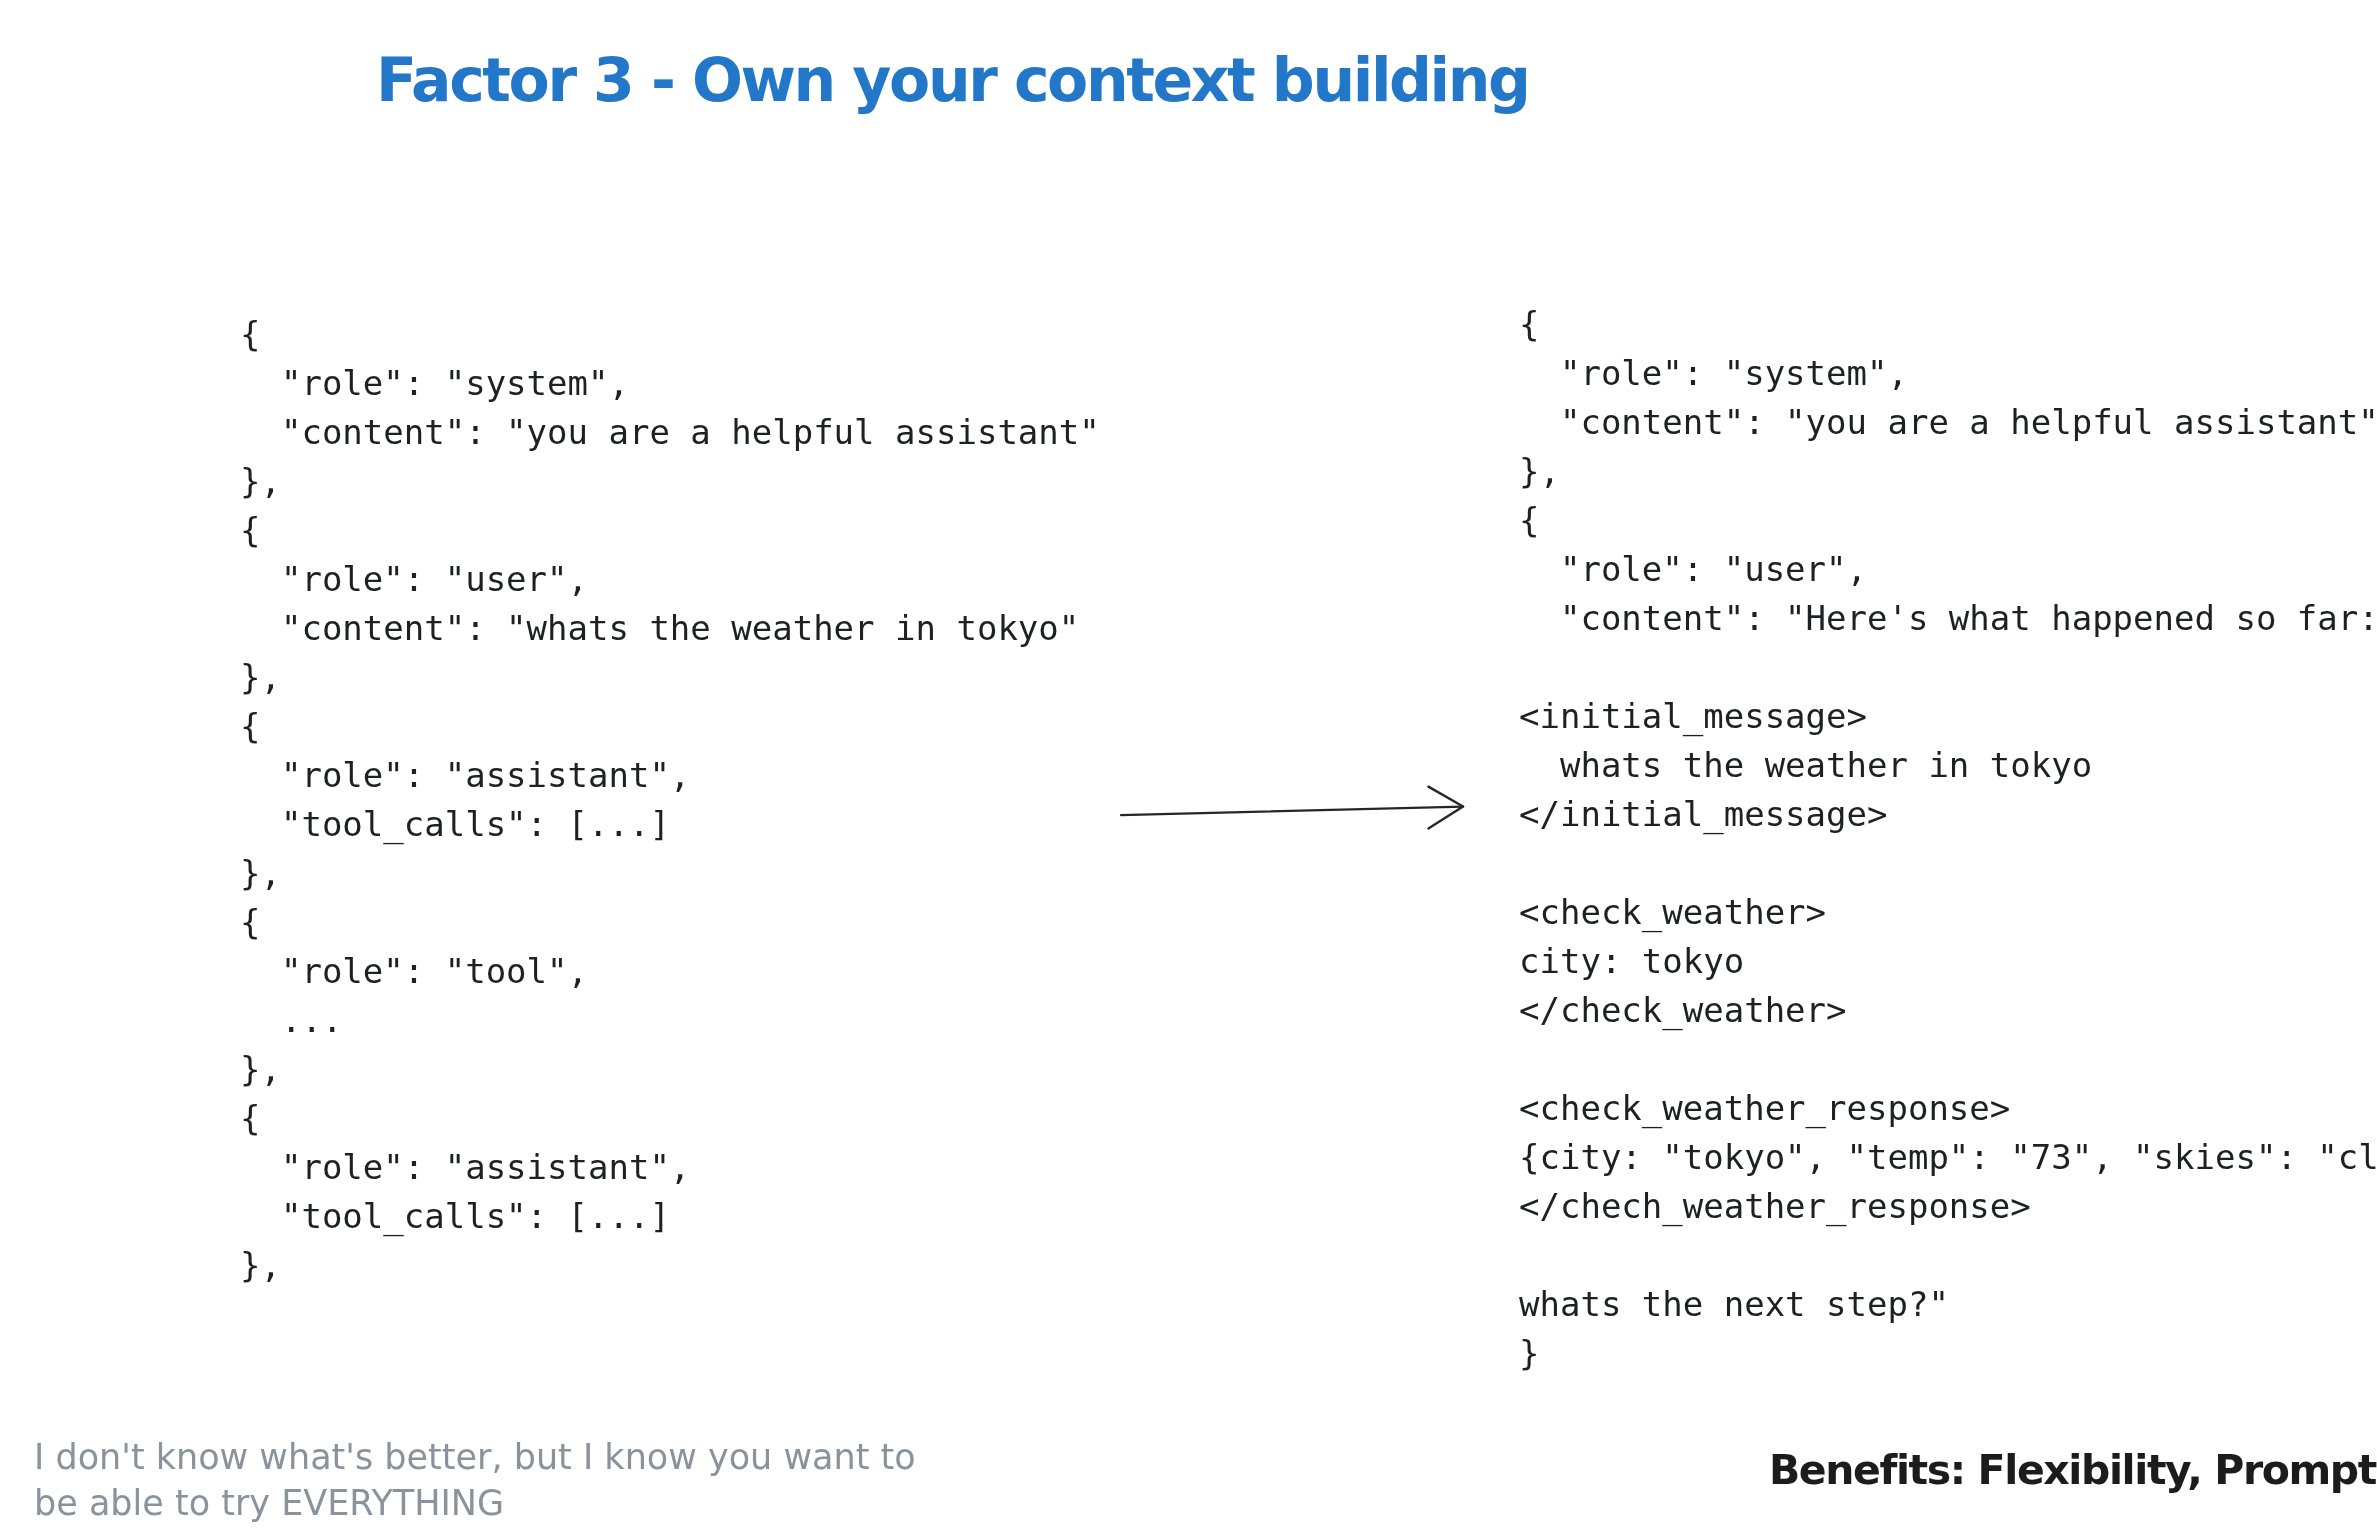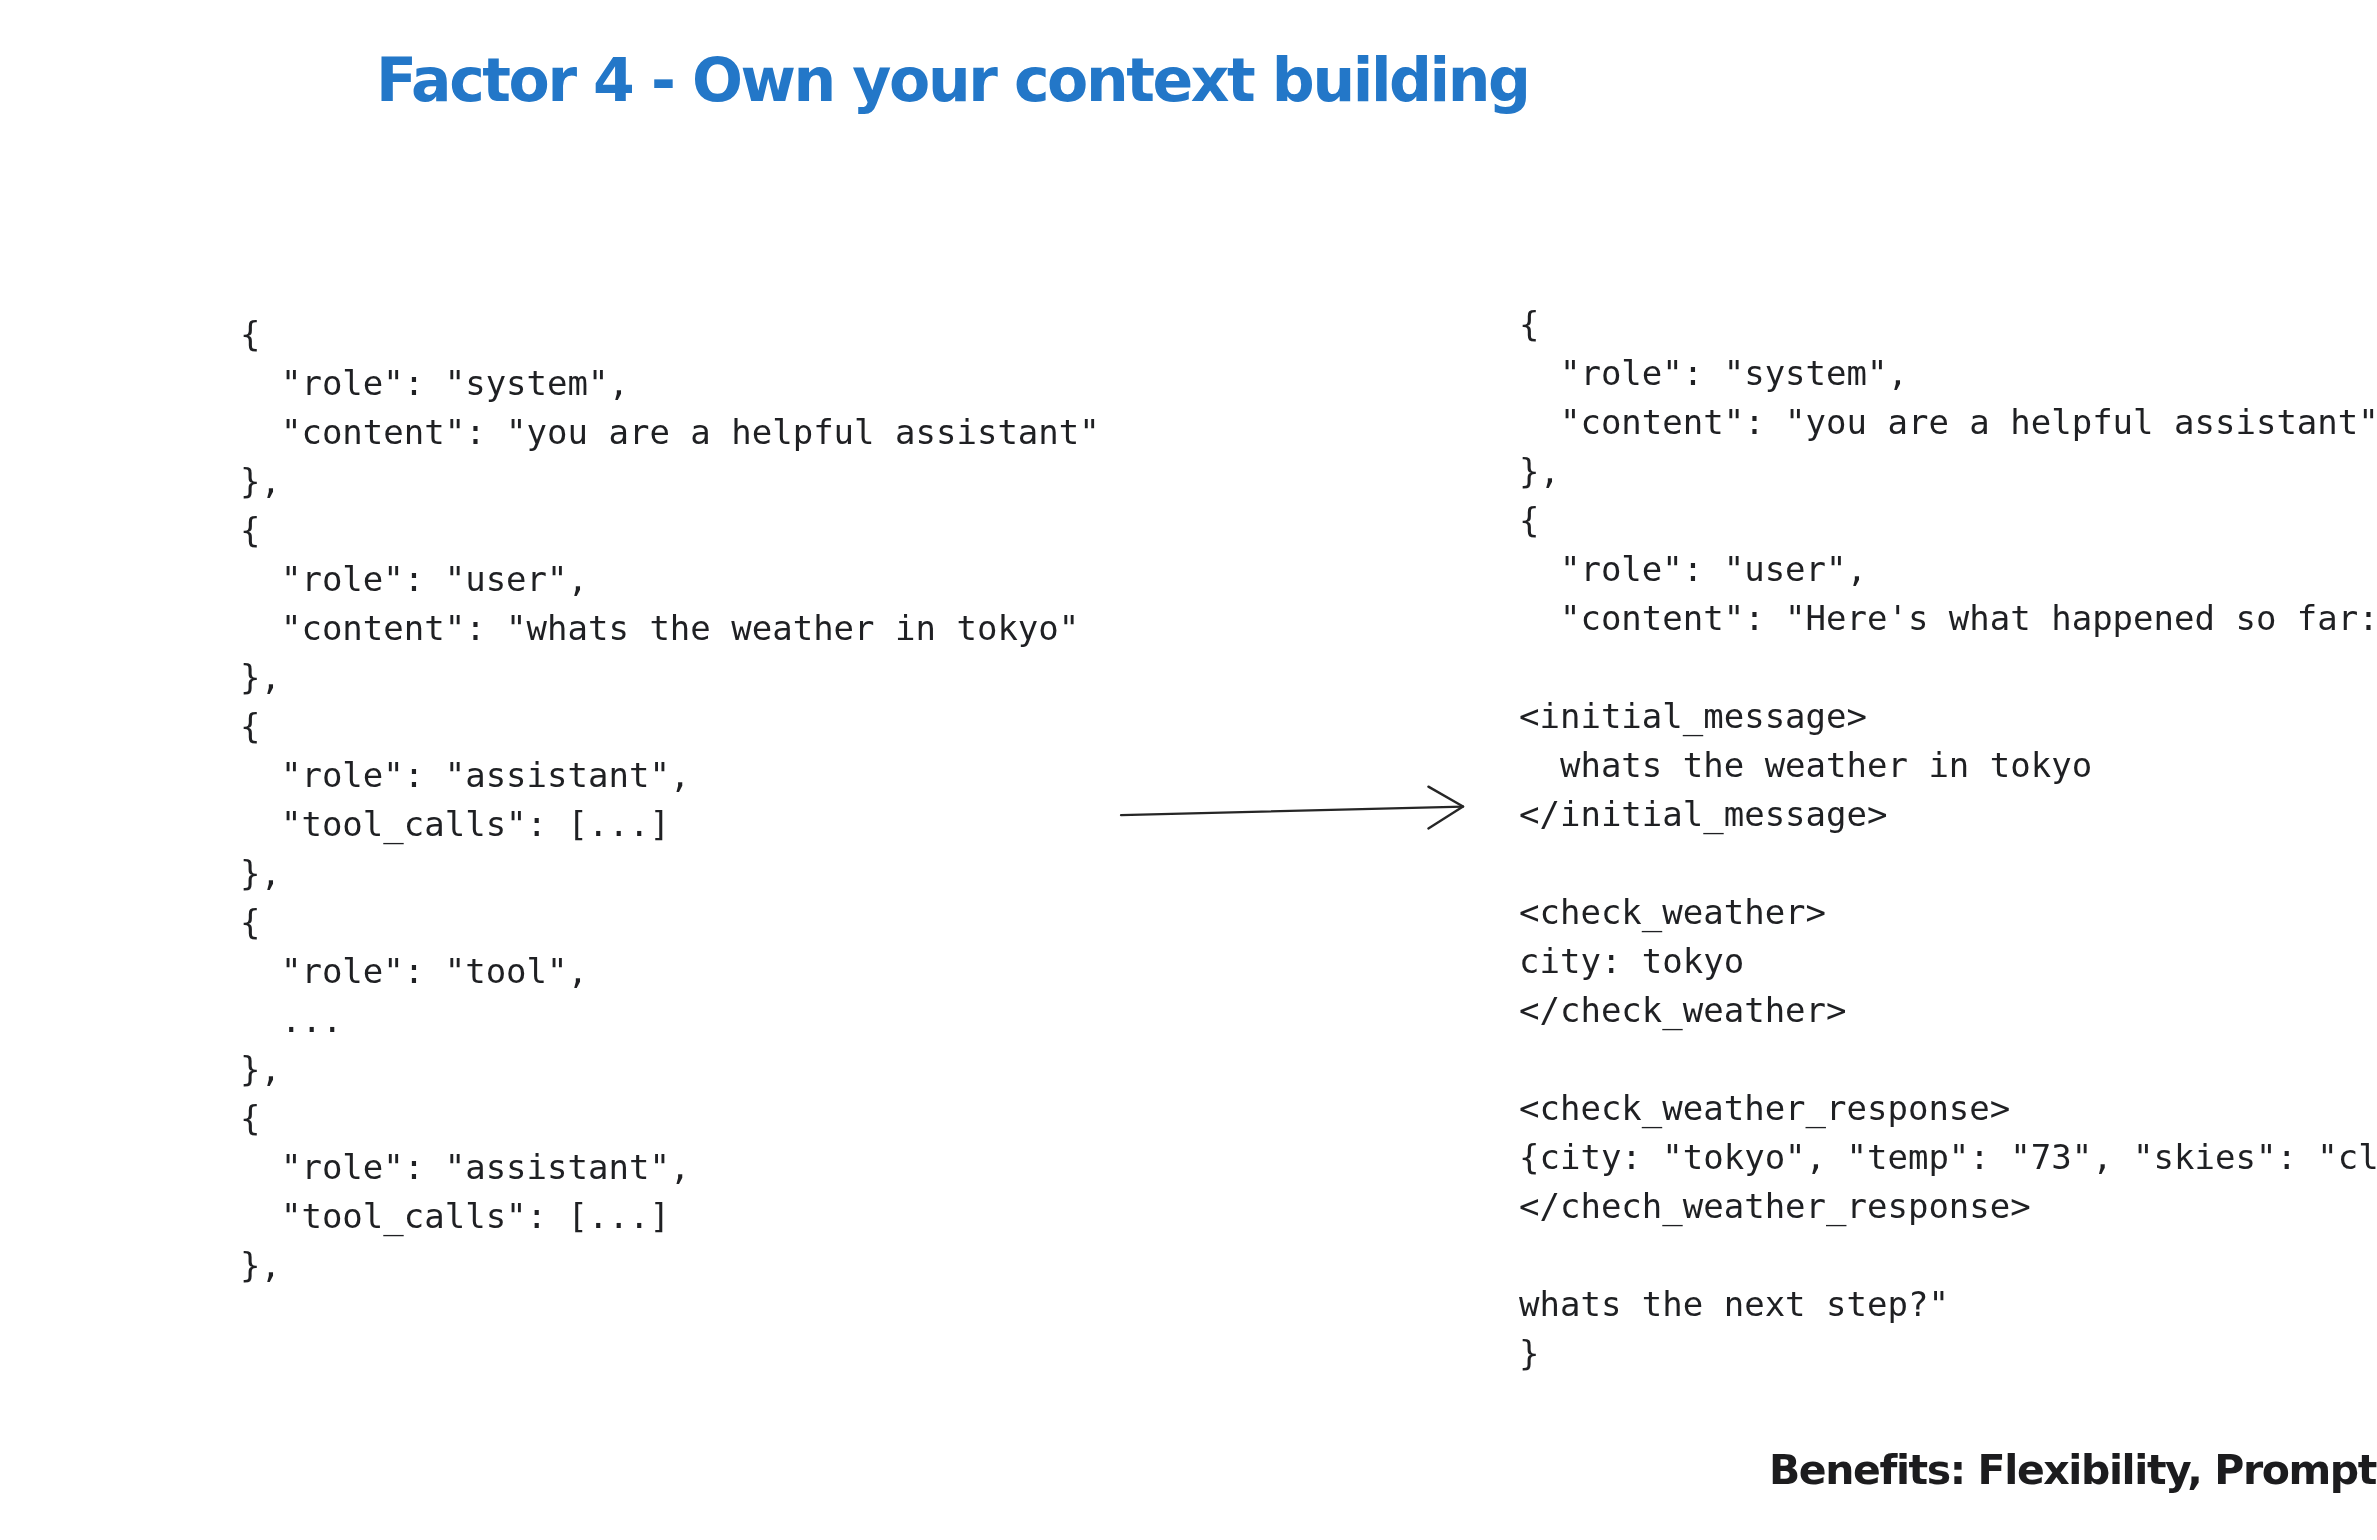--- a/index.html
+++ b/index.html
@@ -63,21 +63,21 @@
     letter-spacing:-1.4px;
     color:var(--benefits);
     white-space:nowrap;
   }
 </style>
 </head>
 <body>
 
 <div class="slide">
 
-  <div class="title">Factor 4 - Own your context building</div>
+  <div class="title">Factor 3 - Own your context building</div>
 
   <pre class="code code-left">{
   "role": "system",
   "content": "you are a helpful assistant"
 },
 {
   "role": "user",
   "content": "whats the weather in tokyo"
 },
 {
@@ -116,17 +116,19 @@
 city: tokyo
 &lt;/check_weather&gt;
 
 &lt;check_weather_response&gt;
 {city: "tokyo", "temp": "73", "skies": "cloudy"}
 &lt;/chech_weather_response&gt;
 
 whats the next step?"
 }</pre>
 
+  <div class="note">I don't know what's better, but I know you want to
+be able to try EVERYTHING</div>
 
   <div class="benefits">Benefits: Flexibility, Prompt Control</div>
 
 </div>
 
 
 </body></html>

